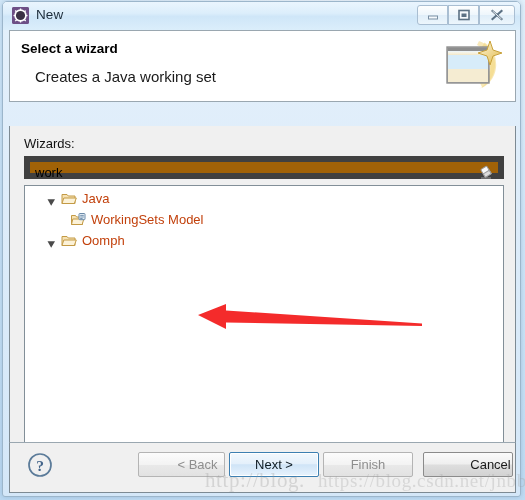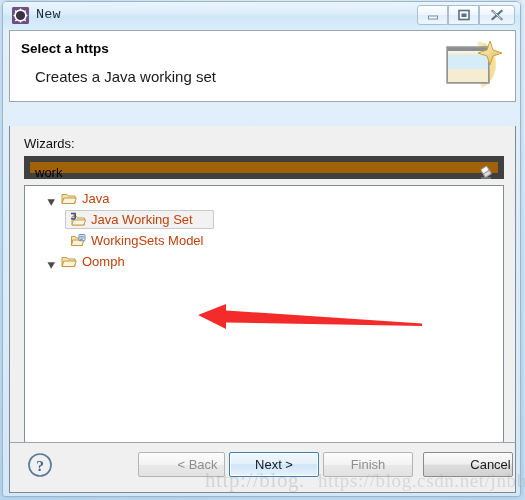--- a/index.html
+++ b/index.html
@@ -56,21 +56,20 @@
     display: block;
   }
   #title-icon svg { display: block; }
   #title-text {
     position: absolute;
     left: 33px; top: 5px;
     font-size: 13.5px;
     color: #1c2c3a;
     letter-spacing: 0.1px;
     white-space: nowrap;
-    font-family: Liberation Mono, monospace;
   }
   .wbtn {
     position: absolute;
     top: 3px;
     width: 31px; height: 20px;
     border: 1px solid #a9bed2;
     box-sizing: border-box;
     background: linear-gradient(to bottom, #fdfefe 0%, #eef6fc 48%, #e0eef9 52%, #edf6fc 100%);
     cursor: default;
   }
@@ -320,21 +319,21 @@
             <line x1="12" y1="2.5" x2="3" y2="10.5"></line>
           </g>
           <g stroke="#ffffff" stroke-width="0.9">
             <line x1="3" y1="2.5" x2="12" y2="10.5"></line>
           </g>
         </svg>
       </div>
     </div>
 
     <div id="header">
-      <div id="header-title">Select a https</div>
+      <div id="header-title">Select a wizard</div>
       <div id="header-desc">Creates a Java working set</div>
       <div id="header-icon">
         <svg width="68" height="62" viewBox="0 0 68 62">
           <defs>
             <linearGradient id="wingrad" x1="0" y1="0" x2="0" y2="1">
               <stop offset="0%" stop-color="#cfe6f7"></stop>
               <stop offset="45%" stop-color="#eaf4fb"></stop>
               <stop offset="70%" stop-color="#f8f3e2"></stop>
               <stop offset="100%" stop-color="#f2e8c9"></stop>
             </linearGradient>
@@ -391,34 +390,20 @@
           </span>
           <span class="ticon" style="left:36px; top:3px;">
             <svg width="16" height="16" viewBox="0 0 16 16">
               <path d="M1 3.5 L6 3.5 L7.3 5 L14 5 L14 12.5 L1 12.5 Z" fill="#f6e2b4" stroke="#c39a45" stroke-width="1"></path>
               <path d="M2.8 7 L15.3 7 L13.3 12.5 L1 12.5 Z" fill="#fcf2d8" stroke="#c39a45" stroke-width="1"></path>
             </svg>
           </span>
           <span class="tlabel" style="left:57px; top:0;">Java</span>
         </div>
 
-        <div class="tree-row">
-          <span id="sel-box"></span>
-          <span class="ticon" style="left:45px; top:3px;">
-            <svg width="16" height="16" viewBox="0 0 16 16">
-              <path d="M2 4.5 L6.5 4.5 L7.7 6 L14.5 6 L14.5 13 L2 13 Z" fill="#f7e6bd" stroke="#c4a055" stroke-width="1"></path>
-              <path d="M3.4 8 L15.6 8 L13.8 13 L2 13 Z" fill="#fdf5de" stroke="#c4a055" stroke-width="1"></path>
-              <g>
-                <path d="M1 1.5 L5.2 1.5 L5.2 5.4 C5.2 6.4 4.4 7 3.3 7 C2.4 7 1.7 6.6 1.4 6.1" fill="none" stroke="#1c4f9c" stroke-width="1.5"></path>
-                <path d="M3.6 1 C5.6 2.2 3.0 3.0 4.4 4.4" fill="none" stroke="#d04a2a" stroke-width="1.2"></path>
-              </g>
-            </svg>
-          </span>
-          <span class="tlabel" style="left:66px; top:0;">Java Working Set</span>
-        </div>
 
         <div class="tree-row">
           <span class="ticon" style="left:45px; top:3px;">
             <svg width="16" height="16" viewBox="0 0 16 16">
               <path d="M1.5 3.5 L5.5 3.5 L6.6 5 L12.5 5 L12.5 12.5 L1.5 12.5 Z" fill="#f6e2b4" stroke="#c39a45" stroke-width="1"></path>
               <path d="M2.8 7 L13.8 7 L12.2 12.5 L1.5 12.5 Z" fill="#fcf2d8" stroke="#c39a45" stroke-width="1"></path>
               <rect x="9" y="1.5" width="6" height="6.2" rx="0.8" fill="#e7f0f8" stroke="#6b8aa8" stroke-width="1"></rect>
               <g stroke="#6b8aa8" stroke-width="0.9">
                 <line x1="10.2" y1="3.4" x2="13.8" y2="3.4"></line>
                 <line x1="10.2" y1="5" x2="13.8" y2="5"></line>

